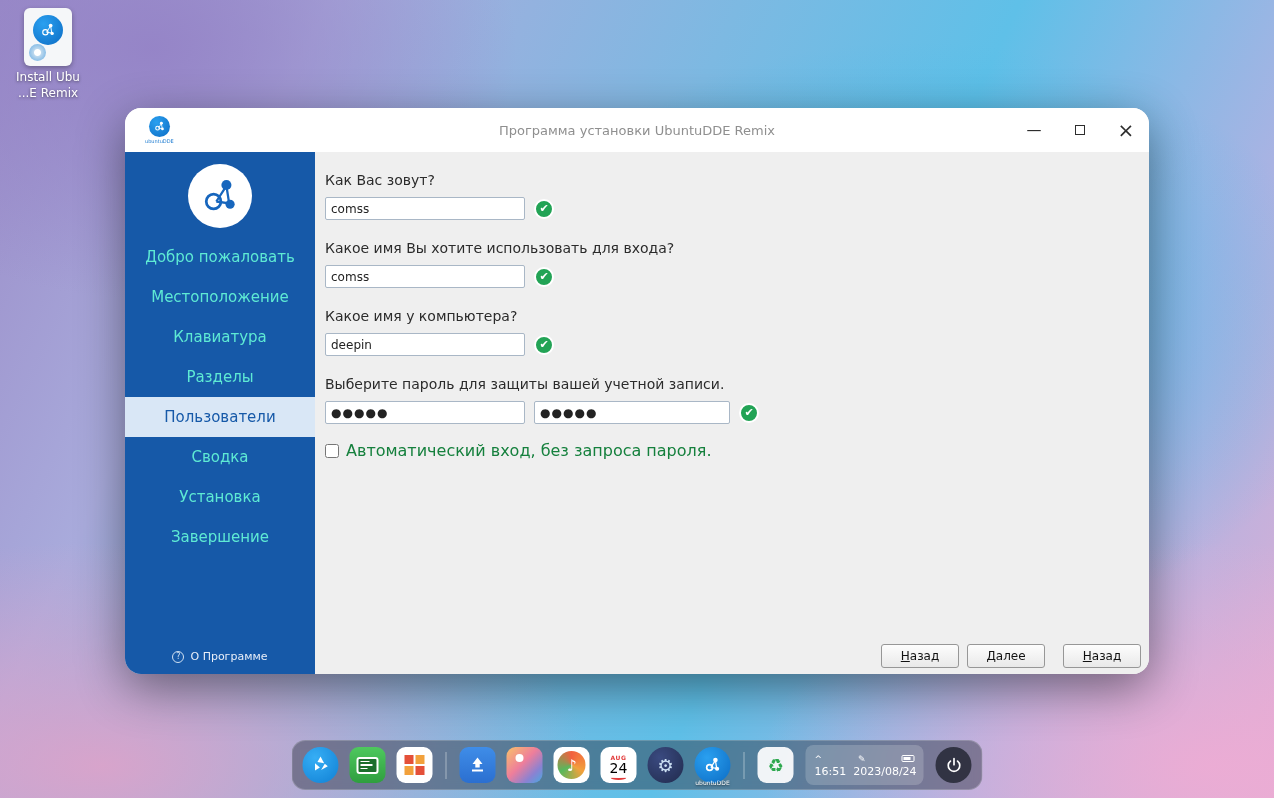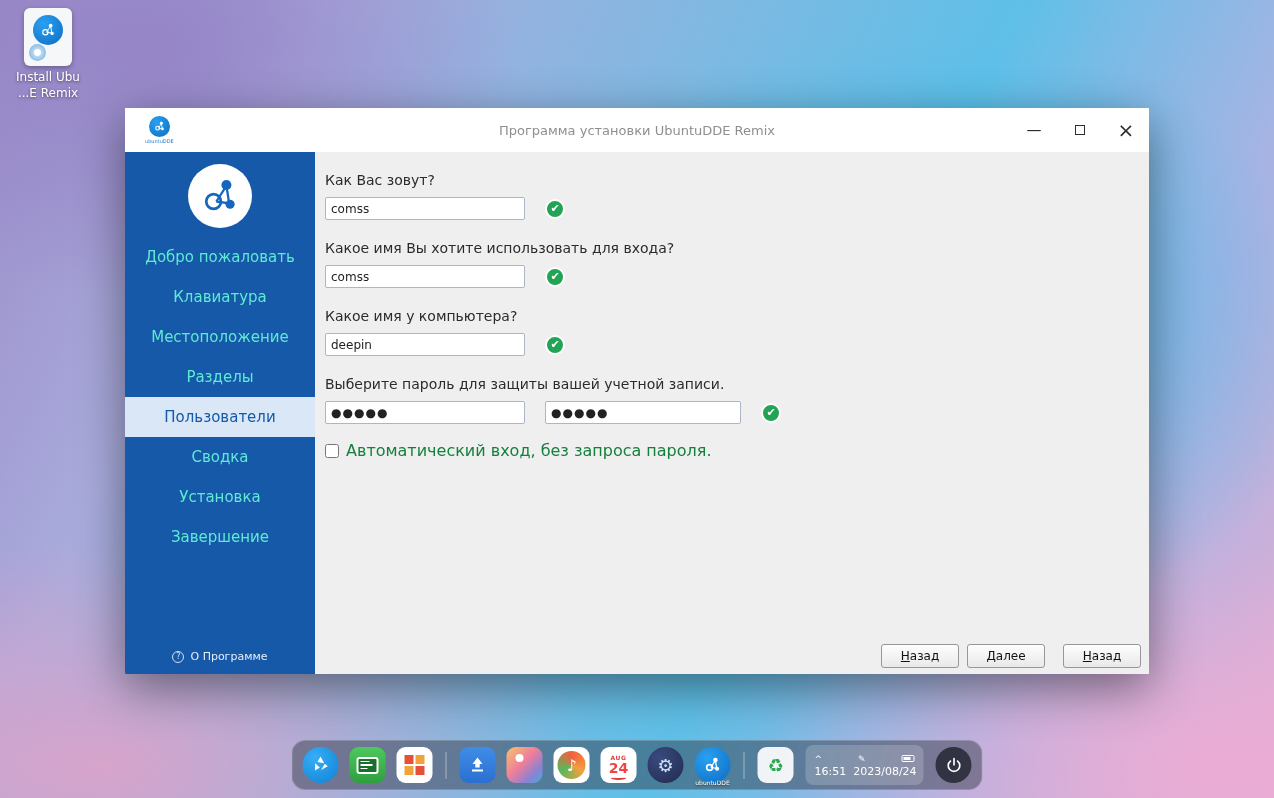--- a/index.html
+++ b/index.html
@@ -23,21 +23,21 @@
     display:flex; align-items:flex-start; justify-content:center; }
   .di-circle { margin-top:7px; width:30px; height:30px; border-radius:50%;
     background:radial-gradient(circle at 35% 30%, #2aa0f0, #0c6cc4);
     display:flex; align-items:center; justify-content:center; }
   .di-disc { position:absolute; bottom:5px; left:5px; width:17px; height:17px; border-radius:50%;
     background:radial-gradient(circle, #ffffff 3px, #bcd8ee 4px, #8fc1e8 8px); }
   .di-label { color:#fff; font-size:12px; line-height:1.3; text-shadow:0 1px 3px rgba(0,0,0,0.55); }
 
   
   .window { position:absolute; left:125px; top:108px; width:1024px; height:566px;
-    border-radius:1px; overflow:hidden; box-shadow:0 14px 48px rgba(0,0,0,0.45); background:#efefef; }
+    border-radius:16px; overflow:hidden; box-shadow:0 14px 48px rgba(0,0,0,0.45); background:#efefef; }
   .titlebar { height:44px; background:#ffffff; display:flex; align-items:center; position:relative; }
   .tb-logo-wrap { display:flex; flex-direction:column; align-items:center; margin-left:20px; z-index:2; }
   .tb-logo { width:21px; height:21px; border-radius:50%;
     background:radial-gradient(circle at 35% 30%, #2aa0f0, #0c6cc4);
     display:flex; align-items:center; justify-content:center; }
   .tb-logo-label { font-size:5px; color:#1a7ad0; margin-top:1px; }
   .tb-title { position:absolute; left:0; right:0; text-align:center; font-size:13px; color:#8f8f8f; }
   .win-controls { margin-left:auto; display:flex; z-index:2; }
   .win-btn { width:46px; height:44px; display:flex; align-items:center; justify-content:center;
     font-size:15px; color:#2d2d2d; cursor:pointer; }
@@ -56,21 +56,21 @@
   .about-row { position:absolute; bottom:11px; left:0; right:0;
     display:flex; align-items:center; justify-content:center; gap:6px;
     color:#e8eef8; font-size:11px; cursor:pointer; }
   .about-icon { width:12px; height:12px; border-radius:50%; border:1px solid #cfe0f2;
     font-size:8px; display:flex; align-items:center; justify-content:center; color:#cfe0f2; }
 
   
   .content { flex:1; background:#efefef; position:relative; padding:20px 0 0 10px; }
   .f-label { font-size:14px; color:#2b2b2b; margin:0 0 9px 0; }
   .f-label.gap { margin-top:20px; }
-  .f-row { display:flex; align-items:center; gap:20px; }
+  .f-row { display:flex; align-items:center; gap:9px; }
   input.text { width:200px; height:23px; border:1px solid #a9b7c6; background:#fff;
     font-size:12px; padding:0 5px; border-radius:2px; color:#222; font-family:"DejaVu Sans", sans-serif; }
   input.pass { letter-spacing:1px; font-size:12px; font-weight:bold; }
   .okmark { width:20px; height:20px; border-radius:50%; background:#22a355; border:2px solid #fff;
     color:#fff; font-size:11px; display:flex; align-items:center; justify-content:center; flex-shrink:0; }
   .chk-row { display:flex; align-items:center; gap:7px; margin-top:17px; }
   .chk-row input[type=checkbox] { width:14px; height:14px; accent-color:#fff; }
   .chk-label { font-size:16px; color:#15803d; }
 
   .footer { position:absolute; right:8px; bottom:6px; display:flex; align-items:center; }
@@ -104,21 +104,21 @@
   .grid4 i:nth-child(3){background:#f2a13c;} .grid4 i:nth-child(4){background:#e45039;}
   .installer-ic { background:linear-gradient(#3f8de8,#2b6fd0); }
   .photos { background:linear-gradient(135deg,#f9c269 0%, #ee7e9b 45%, #8a82d2 75%, #4aa8e0 100%); }
   .sun { position:absolute; top:7px; left:9px; width:8px; height:8px; border-radius:50%; background:#fff; }
   .music { background:#fff; }
   .music::before { content:""; position:absolute; inset:4px; border-radius:50%;
     background:conic-gradient(#f2603f, #f2a13c, #58b85c, #f2603f); }
   .note { position:relative; color:#fff; font-size:16px; font-weight:bold; }
   .calendar { background:#fff; flex-direction:column; }
   .cal-month { color:#e23a3a; font-size:6px; font-weight:bold; letter-spacing:0.5px; margin-top:4px; }
-  .cal-day { color:#ef4444; font-size:14px; font-weight:bold; line-height:1.05; }
+  .cal-day { color:#000000; font-size:14px; font-weight:normal; line-height:1.05; }
   .cal-curve { width:16px; height:5px; border-bottom:2px solid #e23a3a; border-radius:50%; }
   .control { border-radius:50%; background:radial-gradient(circle at 35% 30%, #3a4a80, #212b4d); }
   .gear { color:#cfe3f5; font-size:18px; }
   .dde { border-radius:50%; background:radial-gradient(circle at 35% 30%, #2aa0f0, #0c6cc4); }
   .dde-label { position:absolute; bottom:-3px; left:50%; transform:translateX(-50%);
     font-size:6px; color:#fff; text-shadow:0 1px 2px rgba(0,0,0,0.6); white-space:nowrap; }
   .trash { background:rgba(255,255,255,0.92); }
   .rec { color:#2ea84f; font-size:18px; }
 
   .tray { width:118px; height:40px; background:rgba(255,255,255,0.18); border-radius:8px;
@@ -185,22 +185,22 @@
           <svg width="44" height="44" viewBox="0 0 48 48">
             <g fill="none" stroke="#1766bd" stroke-width="2.5">
                 <path d="M20 30 L31 13 M31 13 L34 32 M34 32 L20 30"></path>
               </g>
             <circle cx="17" cy="30" r="8" fill="none" stroke="#1766bd" stroke-width="3"></circle>
             <circle cx="31" cy="12" r="5.5" fill="#1766bd"></circle>
             <circle cx="35" cy="33" r="5" fill="#1766bd"></circle>
           </svg>
         </div>
         <div class="side-item">Добро пожаловать</div>
+        <div class="side-item">Местоположение</div>
         <div class="side-item">Клавиатура</div>
-        <div class="side-item">Местоположение</div>
         <div class="side-item">Разделы</div>
         <div class="side-item active">Пользователи</div>
         <div class="side-item">Сводка</div>
         <div class="side-item">Установка</div>
         <div class="side-item">Завершение</div>
         <div class="about-row">
           <span class="about-icon">?</span>
           <span>О Программе</span>
         </div>
       </div>

